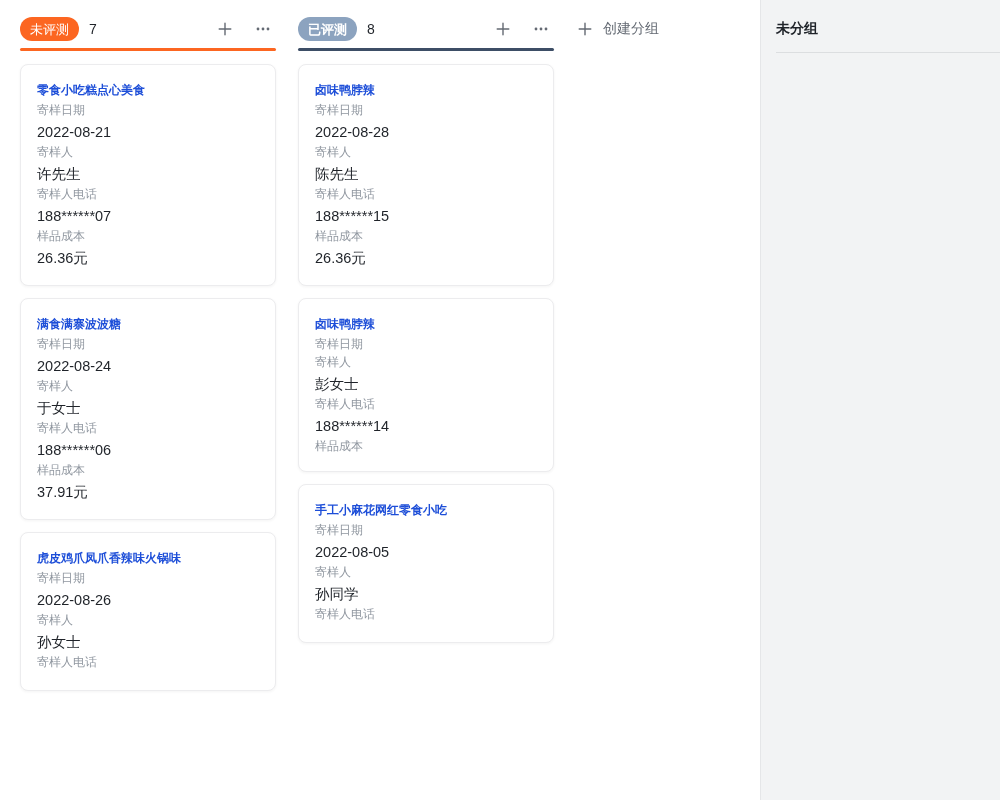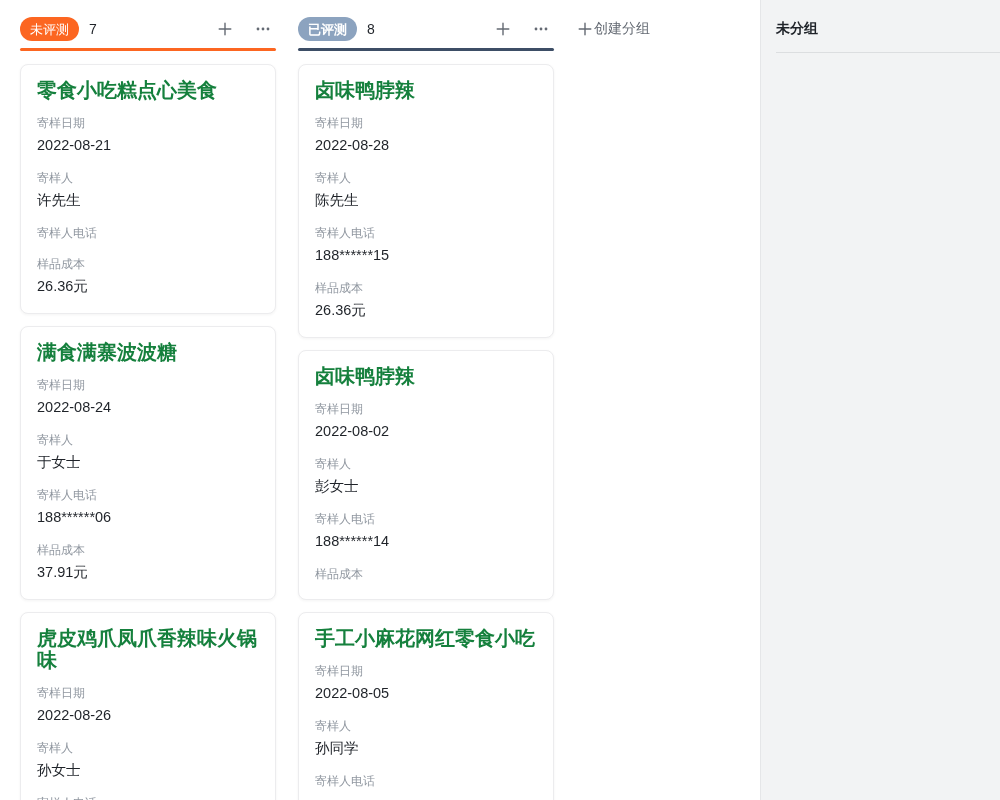--- a/index.html
+++ b/index.html
@@ -40,28 +40,28 @@
   .card {
     background: #ffffff;
     border: 1px solid #ececee;
     border-radius: 8px;
     box-shadow: 0 1px 3px rgba(31,35,41,0.05);
     padding: 14px 16px 16px 16px;
     margin-bottom: 12px;
     cursor: pointer;
   }
   .card-title {
-    font-size: 20px; font-weight: 700; line-height: 22px; color: #15803d;
-  }
-  .field { margin-top: 13px; }
+    font-size: 12px; font-weight: 700; line-height: 22px; color: #1d4ed8;
+  }
+  .field { }
   .field-label { font-size: 12px; line-height: 18px; color: #9097a0; }
   .field-value { font-size: 14.5px; line-height: 21px; margin-top: 3px; color: #1f2329; }
 
   .create-group {
-    display: inline-flex; align-items: center; gap: 0;
+    display: inline-flex; align-items: center; gap: 9px;
     height: 24px; margin-top: 0; flex: none;
     color: #646a73; font-size: 14px; cursor: pointer; white-space: nowrap;
   }
 
   
   .side-panel {
     position: absolute; left: 722px; top: 0; width: 278px; height: 800px;
     background: #f2f3f4;
     border-left: 1px solid #e5e6e8;
     margin-left: 38px;
@@ -106,20 +106,21 @@
           <div class="field">
               <div class="field-label">寄样日期</div>
             <div class="field-value">2022-08-21</div>
             </div>
           <div class="field">
               <div class="field-label">寄样人</div>
             <div class="field-value">许先生</div>
             </div>
           <div class="field">
               <div class="field-label">寄样人电话</div>
+            <div class="field-value">188******07</div>
             </div>
           <div class="field">
               <div class="field-label">样品成本</div>
             <div class="field-value">26.36元</div>
             </div>
         </div>
 
         <div class="card">
           <div class="card-title">满食满寨波波糖</div>
           <div class="field">
@@ -196,21 +197,20 @@
           <div class="field">
               <div class="field-label">样品成本</div>
             <div class="field-value">26.36元</div>
             </div>
         </div>
 
         <div class="card">
           <div class="card-title">卤味鸭脖辣</div>
           <div class="field">
               <div class="field-label">寄样日期</div>
-            <div class="field-value">2022-08-02</div>
             </div>
           <div class="field">
               <div class="field-label">寄样人</div>
             <div class="field-value">彭女士</div>
             </div>
           <div class="field">
               <div class="field-label">寄样人电话</div>
             <div class="field-value">188******14</div>
             </div>
           <div class="field">

